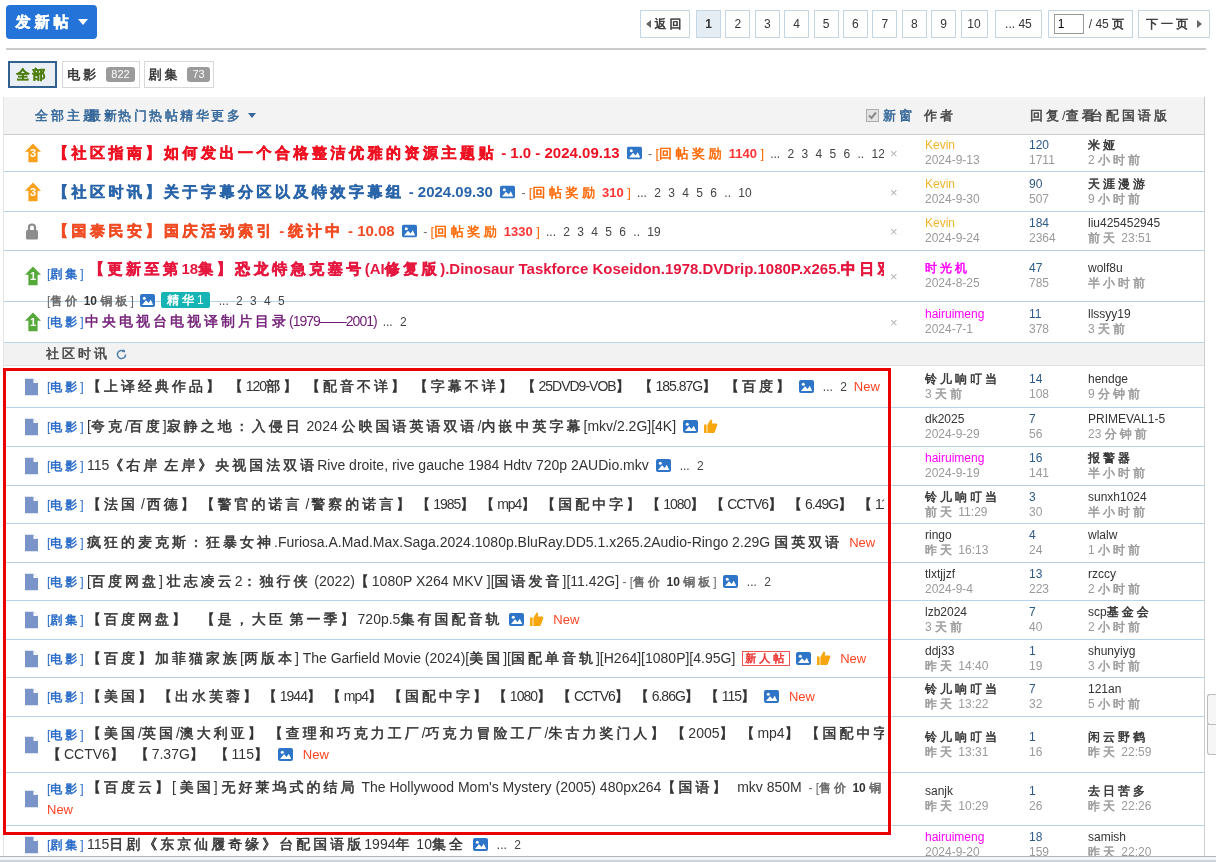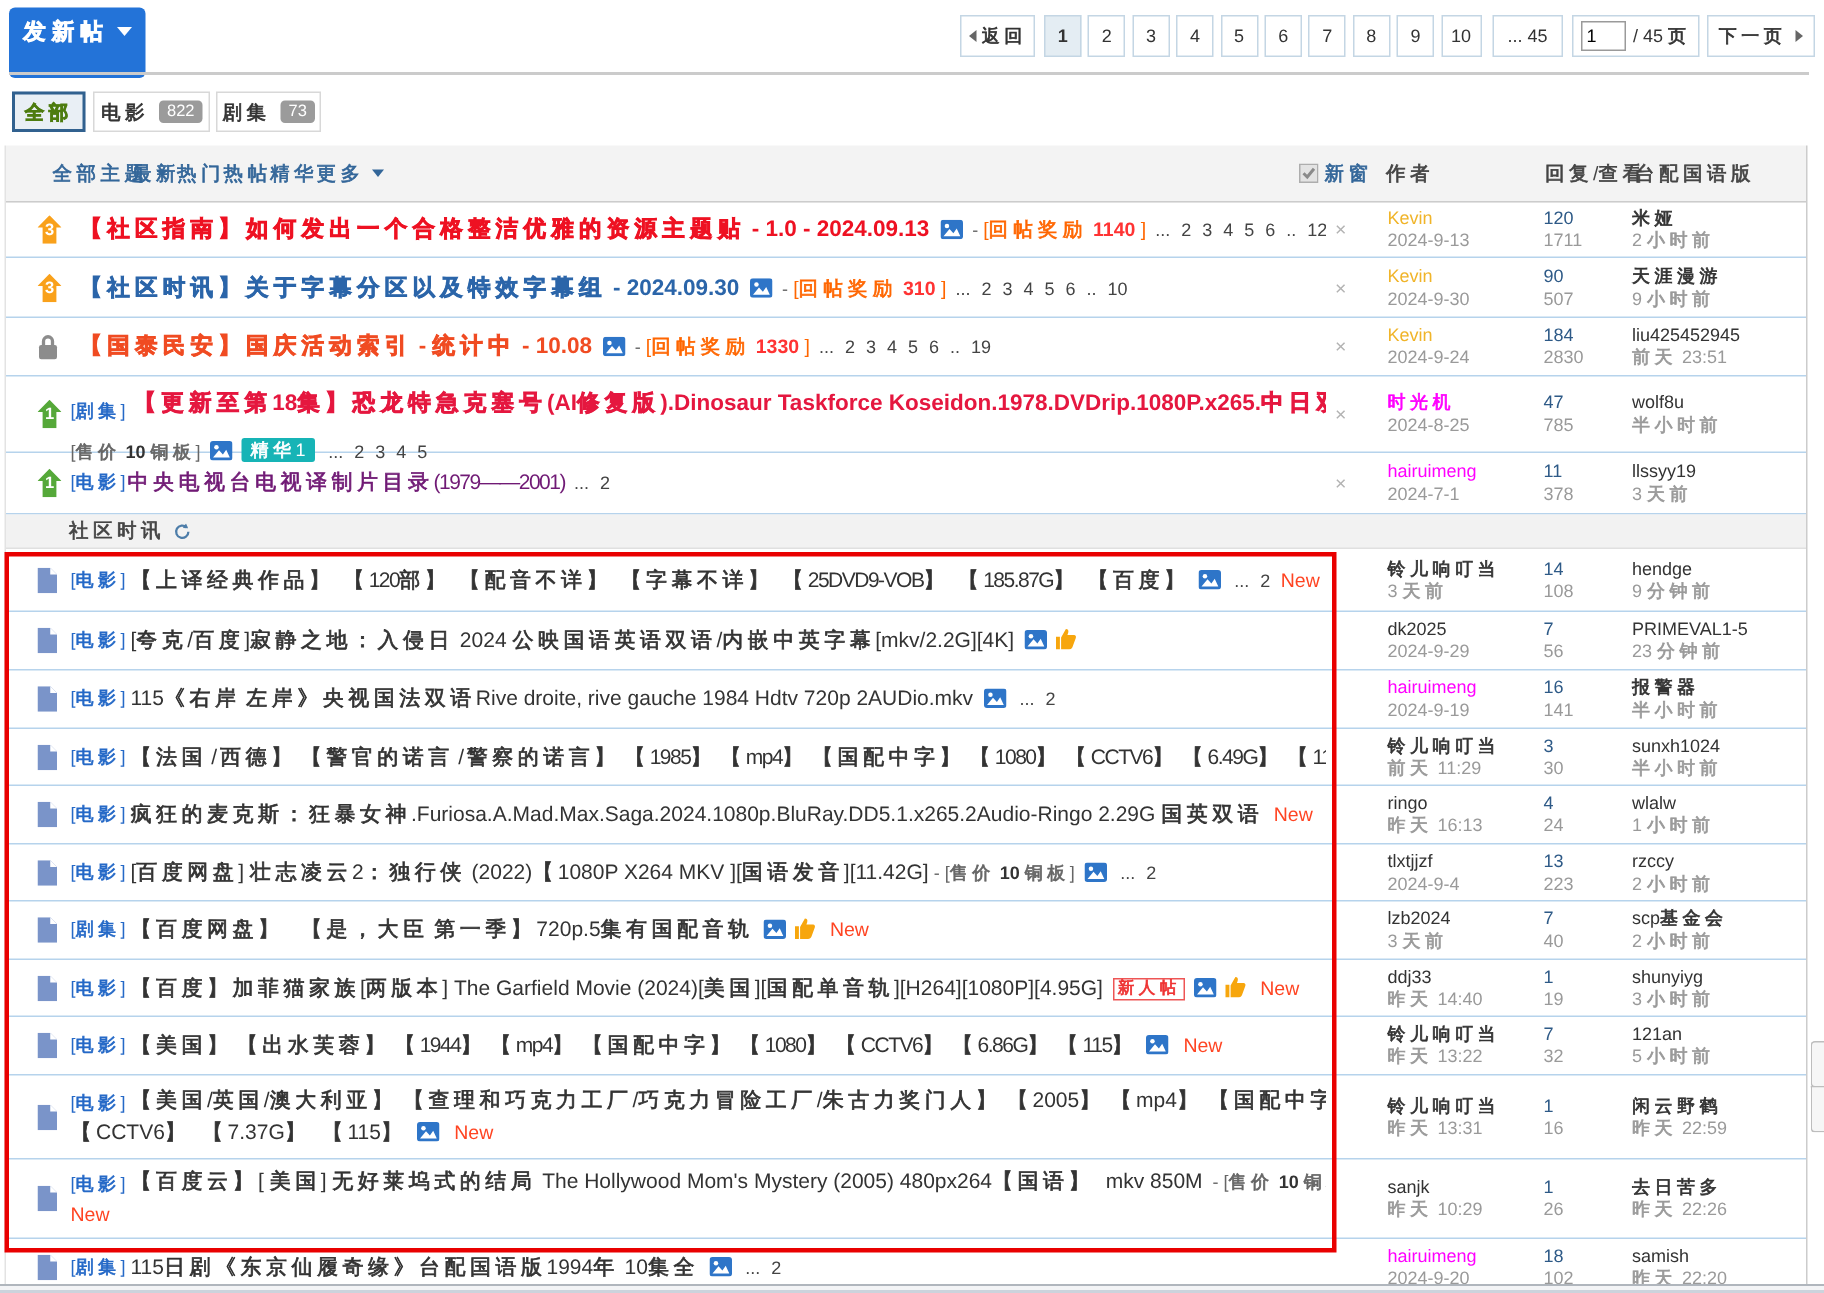--- a/index.html
+++ b/index.html
@@ -1,19 +1,19 @@
 <!DOCTYPE html>
 <html><head>
 <meta charset="utf-8">
 <style>
 *{box-sizing:border-box;margin:0;padding:0}
 body{width:1216px;height:862px;position:relative;overflow:hidden;background:#fff;
   font-family:"Liberation Sans",sans-serif;color:#333}
 
-.btnnew{position:absolute;left:6px;top:5px;width:91px;height:47px;background:#2373d8;border-radius:4px;
+.btnnew{position:absolute;left:6px;top:5px;width:91px;height:34px;background:#2373d8;border-radius:4px;
   color:#fff;font-size:15px;font-weight:bold;line-height:34px;text-align:center}
 .car{display:inline-block;width:0;height:0;border:4px solid transparent;border-top:5px solid currentColor;
   border-bottom:none;margin-left:5px;vertical-align:1px}
 .carw{border-left-width:5px;border-right-width:5px;border-top:6px solid #fff;vertical-align:2px}
 .topline{position:absolute;left:6px;top:48px;width:1200px;height:2px;background:#cbcbcb}
 
 .pager{position:absolute;left:640px;top:10px;height:28px;display:flex;align-items:flex-start;font-size:12px}
 .pager .pb{height:28px;border:1px solid #c4d6e4;background:#fff;display:flex;align-items:center;
   justify-content:center;color:#333;margin-right:4px}
 .pager .num{width:25px;margin-right:4.4px}
@@ -188,21 +188,21 @@
         <path d="M4 8 V5.5 a3 3 0 0 1 6 0 V8" fill="none" stroke="#8c8c8c" stroke-width="2.2"></path>
         <rect x="1" y="8" width="12" height="9.5" rx="1.5" fill="#8c8c8c"></rect>
       </svg>
       <div class="tit st" style="color:#f04b22"><span class="cj">【国泰民安】国庆活动索引</span> - <span class="cj">统计中</span> - 10.08 <svg class="imic" width="15" height="13" viewBox="0 0 15 13">
           <rect width="15" height="13" rx="2" fill="#2e75c8"></rect>
           <circle cx="4.3" cy="4.2" r="1.5" fill="#fff"></circle>
           <path d="M2 11 L6 6.2 L8.6 9 L10.8 5.8 L13.2 11 Z" fill="#fff"></path>
         </svg><span style="font-weight:normal;color:#666;font-size:12px"> - </span><span class="rew" style="font-weight:normal">[<span class="cj">回帖奖励</span> <b>1330</b> ]</span><span class="pgs" style="font-weight:normal">... 2 3 4 5 6 .. 19</span></div>
       <div class="xx">×</div>
       <div class="au"><span class="gold">Kevin</span><br><span class="d">2024-9-24</span></div>
-      <div class="rn"><b>184</b><br><span class="gray">2830</span></div>
+      <div class="rn"><b>184</b><br><span class="gray">2364</span></div>
       <div class="lp">liu425452945<br><span class="gray"><span class="cj">前天</span> 23:51</span></div>
     </div>
 <div class="row" style="height:51px">
       <svg class="ic" width="16" height="19" viewBox="0 0 16 19">
         <path d="M8 0 L16 8.2 H12.6 V19 H3.4 V8.2 H0 Z" fill="#55a839"></path>
         <text x="8" y="13" font-size="11" font-weight="bold" fill="#fff" text-anchor="middle" font-family="Liberation Sans">1</text>
       </svg>
       <div class="cat" style="top:15px;transform:none">[<span class="cj">剧集</span>]</div>
       <div class="tit stc" style="top:8px;transform:none;line-height:19px;color:#e5173f"><span class="cj">【更新至第</span>18<span class="cj">集】恐龙特急克塞号</span>(AI<span class="cj">修复版</span>).Dinosaur Taskforce Koseidon.1978.DVDrip.1080P.x265.<span class="cj">中日双语</span>.</div>
       <div class="tit" style="left:43px;top:41px;transform:none;font-weight:normal;font-size:12px;color:#666">[<span class="cj">售价</span> <b style="color:#333">10</b> <span class="cj">铜板</span>] <svg class="imic" width="15" height="13" viewBox="0 0 15 13">
@@ -400,21 +400,21 @@
         <path d="M0 0 H8.5 L13 4.5 V17 H0 Z" fill="#7a94c9"></path>
         <path d="M8.5 0 V4.5 H13 Z" fill="#fff"></path>
       </svg>
       <div class="cat">[<span class="cj">剧集</span>]</div>
       <div class="tit">115<span class="cj">日剧《东京仙履奇缘》台配国语版</span>1994<span class="cj">年</span> 10<span class="cj">集全</span> <svg class="imic" width="15" height="13" viewBox="0 0 15 13">
           <rect width="15" height="13" rx="2" fill="#2e75c8"></rect>
           <circle cx="4.3" cy="4.2" r="1.5" fill="#fff"></circle>
           <path d="M2 11 L6 6.2 L8.6 9 L10.8 5.8 L13.2 11 Z" fill="#fff"></path>
         </svg><span class="pgs">... 2</span></div>
       <div class="au"><span class="mag">hairuimeng</span><br><span class="d">2024-9-20</span></div>
-      <div class="rn"><b>18</b><br><span class="gray">102</span></div>
+      <div class="rn"><b>18</b><br><span class="gray">159</span></div>
       <div class="lp">samish<br><span class="gray"><span class="cj">昨天</span> 22:20</span></div>
     </div>
 </div>
 <div class="redbox"></div>
 <div class="rwidget">
     <div></div>
     <div></div>
   </div>
 <div class="bstrip"></div>
 

